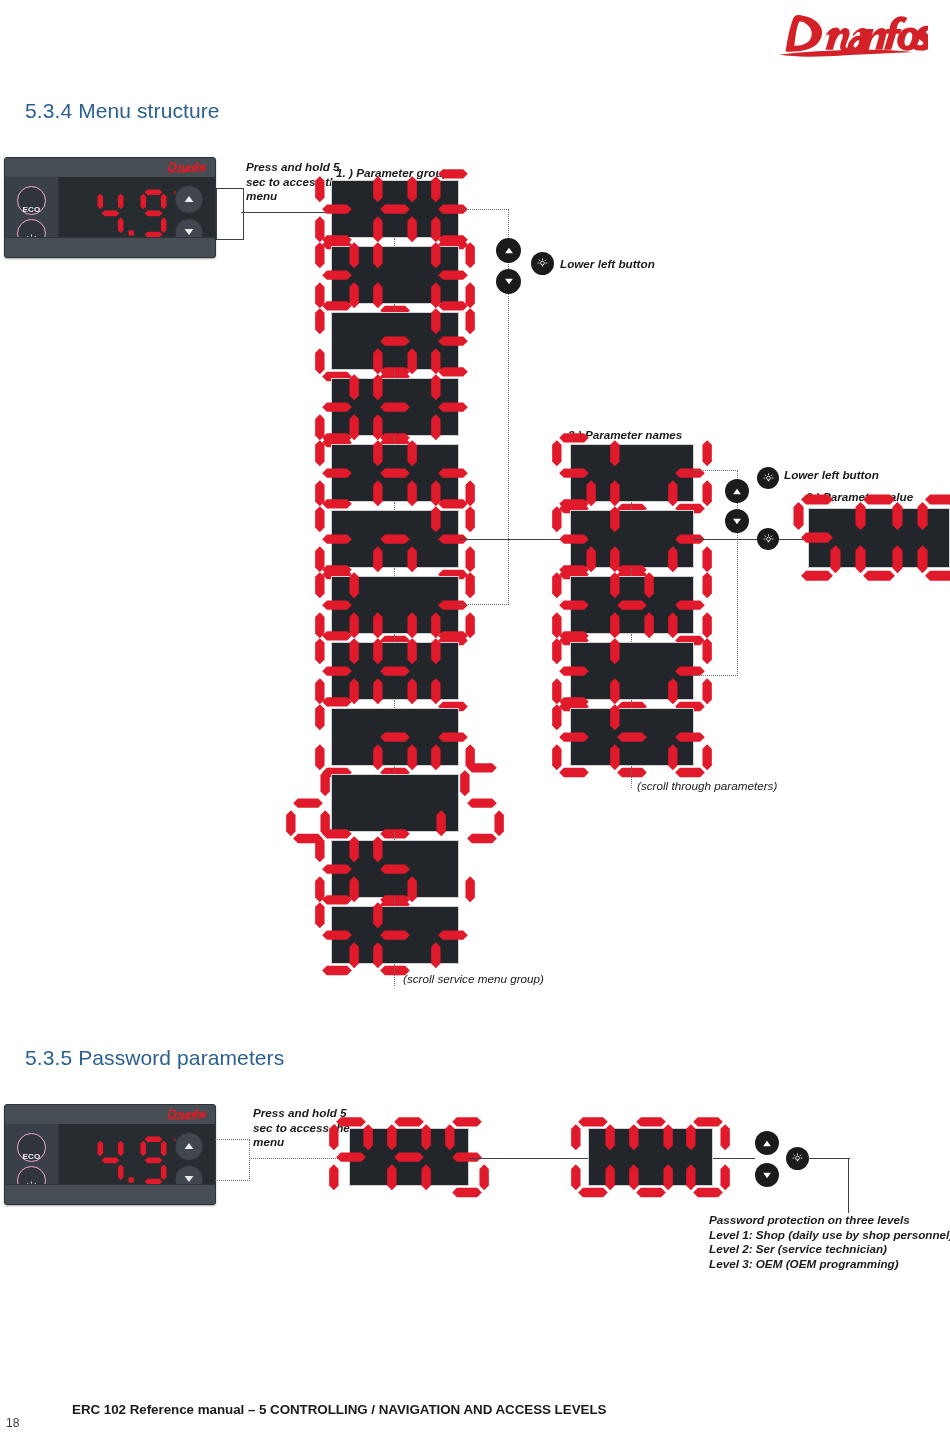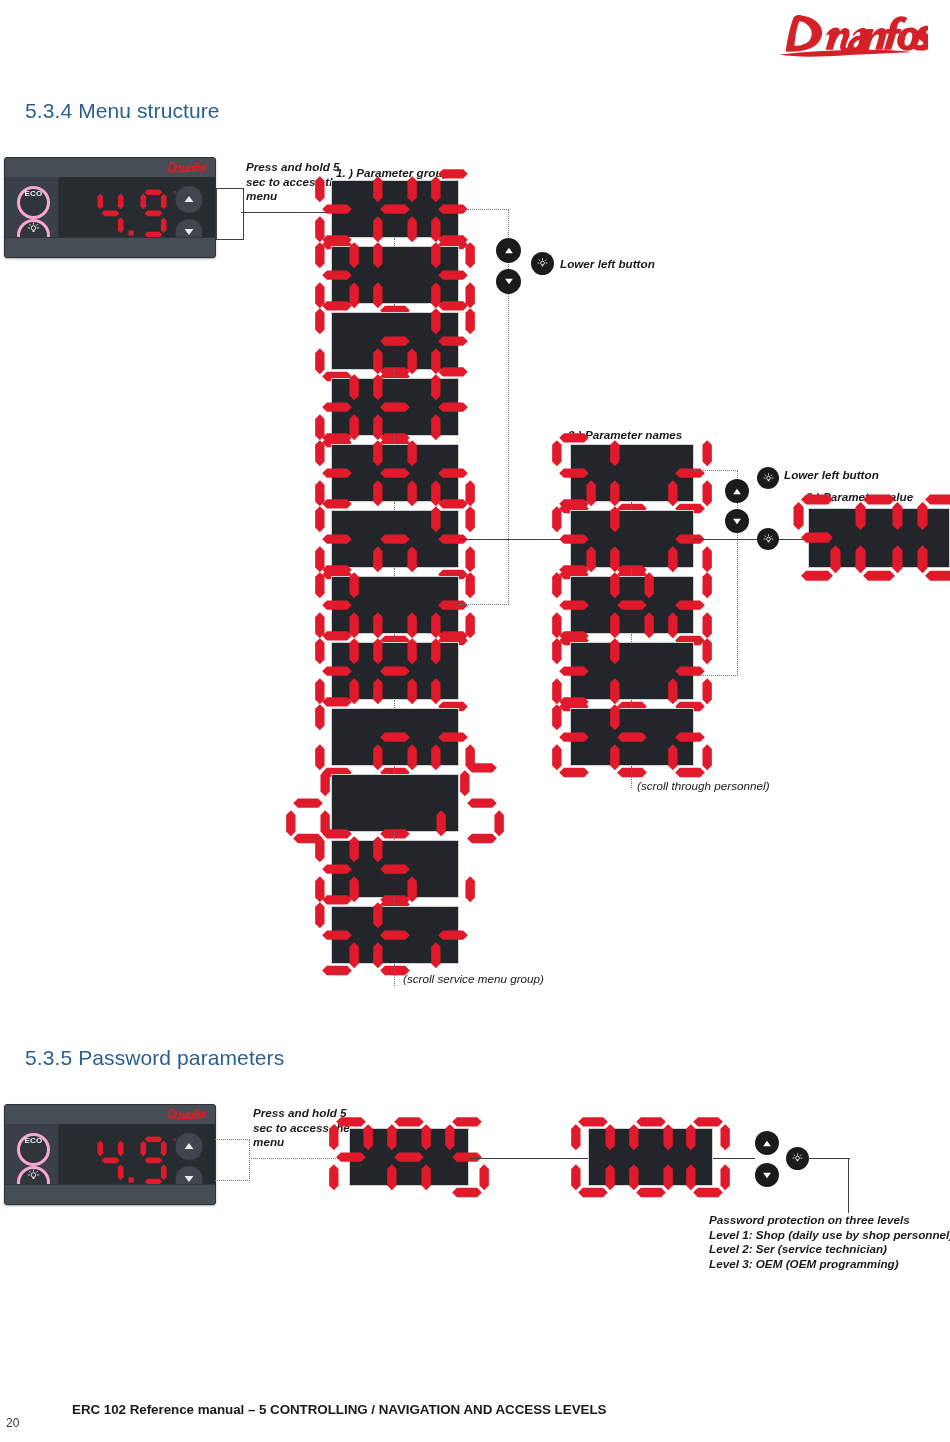--- a/index.html
+++ b/index.html
@@ -64,22 +64,22 @@
     position:absolute;left:0;top:0;bottom:0;width:25%;
     background:#3a4047;
     border-right:1px solid #2f353b;
   }
   .dev-logo{position:absolute;right:6px;top:2px;width:50px;height:15px;}
   .dev-logo svg{width:100%;height:100%;display:block;}
 
   .rbtn{
     position:absolute;border-radius:50%;
     background:#2f353b;
-    border:3px solid #f9a8d4;
-    display:flex;align-items:flex-start;justify-content:center;
+    border:1px solid #f9a8d4;
+    display:flex;align-items:flex-end;justify-content:center;
     color:#e8eaec;
   }
   .rbtn.eco{font-size:8px;font-weight:700;letter-spacing:.3px;color:#f0f2f4;}
   .rbtn svg{display:block;}
 
   .dev-arrows{position:absolute;right:2%;top:0;bottom:0;width:21%;}
   .abtn{
     position:absolute;left:50%;transform:translateX(-50%);
     border-radius:50%;
     background:#3f464e;border:1px solid #2a3036;
@@ -943,21 +943,21 @@
         </span>
       </span>
   </div>
 
   <div class="dot-v" style="left:631px;top:502px;height:8px;"></div>
   <div class="dot-v" style="left:631px;top:568px;height:8px;"></div>
   <div class="dot-v" style="left:631px;top:634px;height:8px;"></div>
   <div class="dot-v" style="left:631px;top:700px;height:8px;"></div>
   <div class="dot-v" style="left:631px;top:766px;height:22px;"></div>
 
-  <div class="anno lite" style="left:637px;top:779px;">(scroll through personnel)</div>
+  <div class="anno lite" style="left:637px;top:779px;">(scroll through parameters)</div>
 
   <div class="dot-h" style="left:694px;top:470px;width:44px;"></div>
   <div class="dot-v" style="left:737px;top:470px;height:206px;"></div>
   <div class="dot-h" style="left:694px;top:675px;width:44px;"></div>
 
   <div class="navb" style="left:725px;top:479px;width:24px;height:24px;">
     <svg width="10" height="7" viewBox="0 0 12 9">
       <polygon points="6,1 11,8 1,8" fill="#fdfdfd"></polygon>
     </svg>
   </div>
@@ -1232,16 +1232,16 @@
   </div>
 
   <div class="line hline" style="left:808px;top:1158px;width:42px;"></div>
   <div class="line vline" style="left:848px;top:1158px;height:55px;"></div>
 
   <div class="anno" style="left:709px;top:1213px;">Password protection on three levels
 Level 1: Shop (daily use by shop personnel)
 Level 2: Ser (service technician)
 Level 3: OEM (OEM programming)</div>
 
-  <div class="footer-num">20</div>
+  <div class="footer-num">18</div>
   <div class="footer-txt">ERC 102 Reference manual – 5 CONTROLLING / NAVIGATION AND ACCESS LEVELS</div>
 
 </div>
 
 </body></html>

